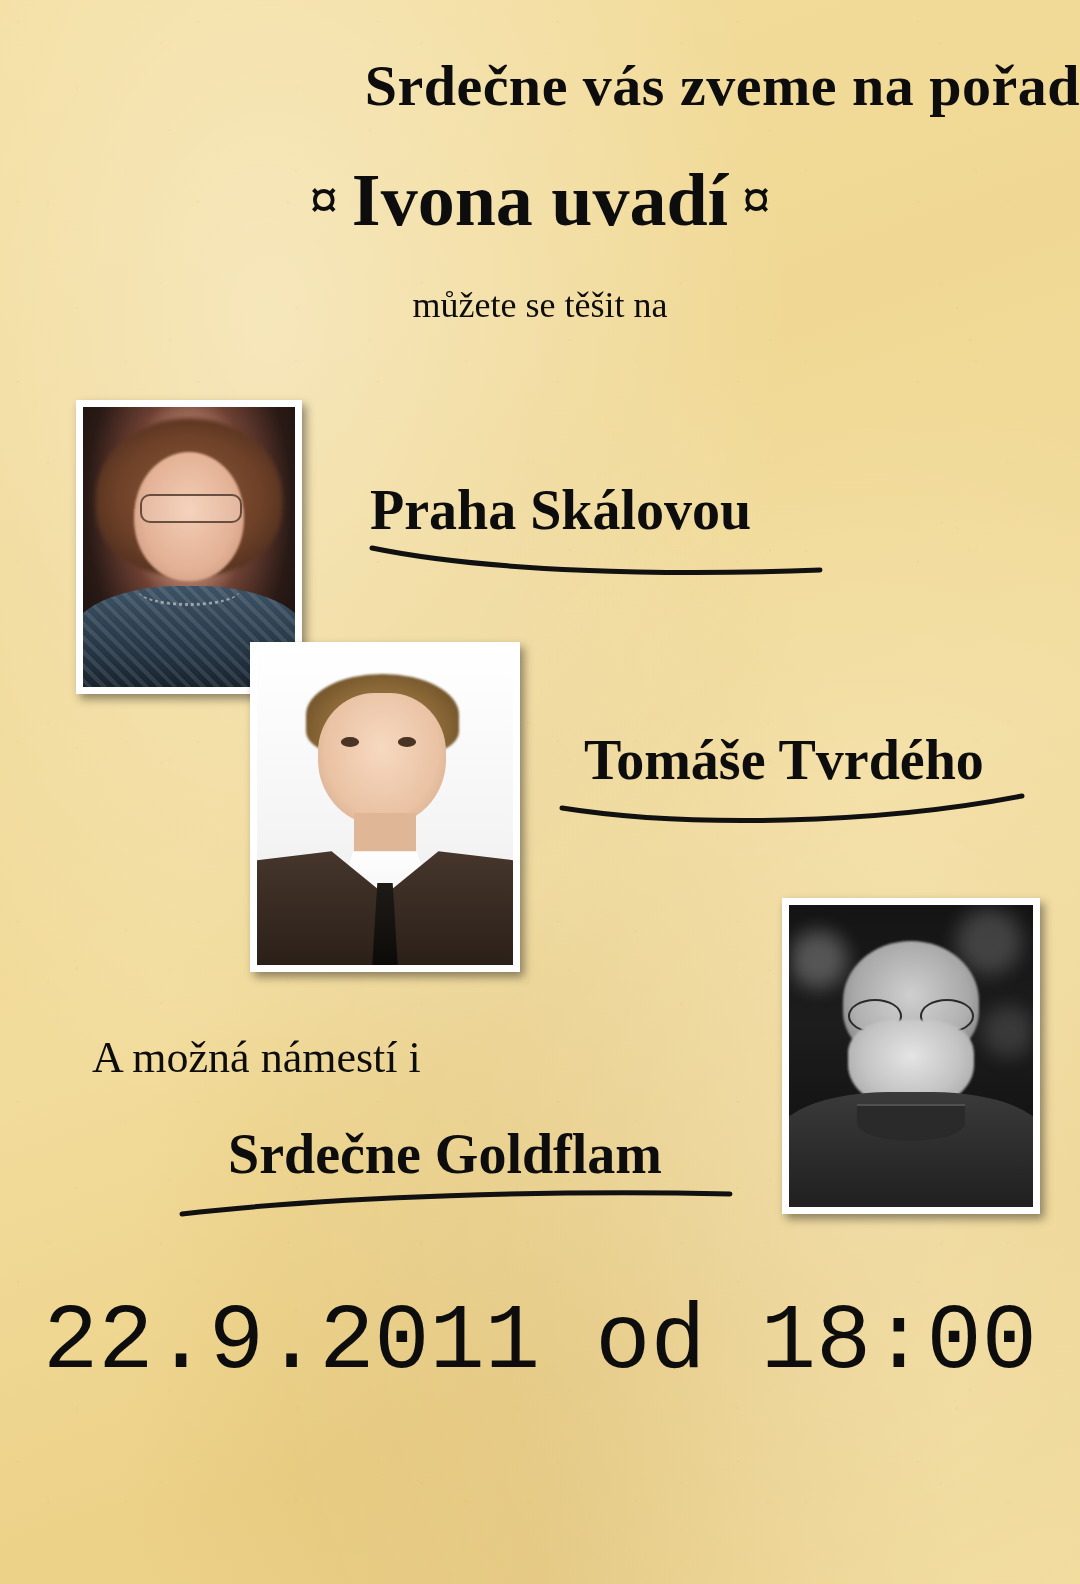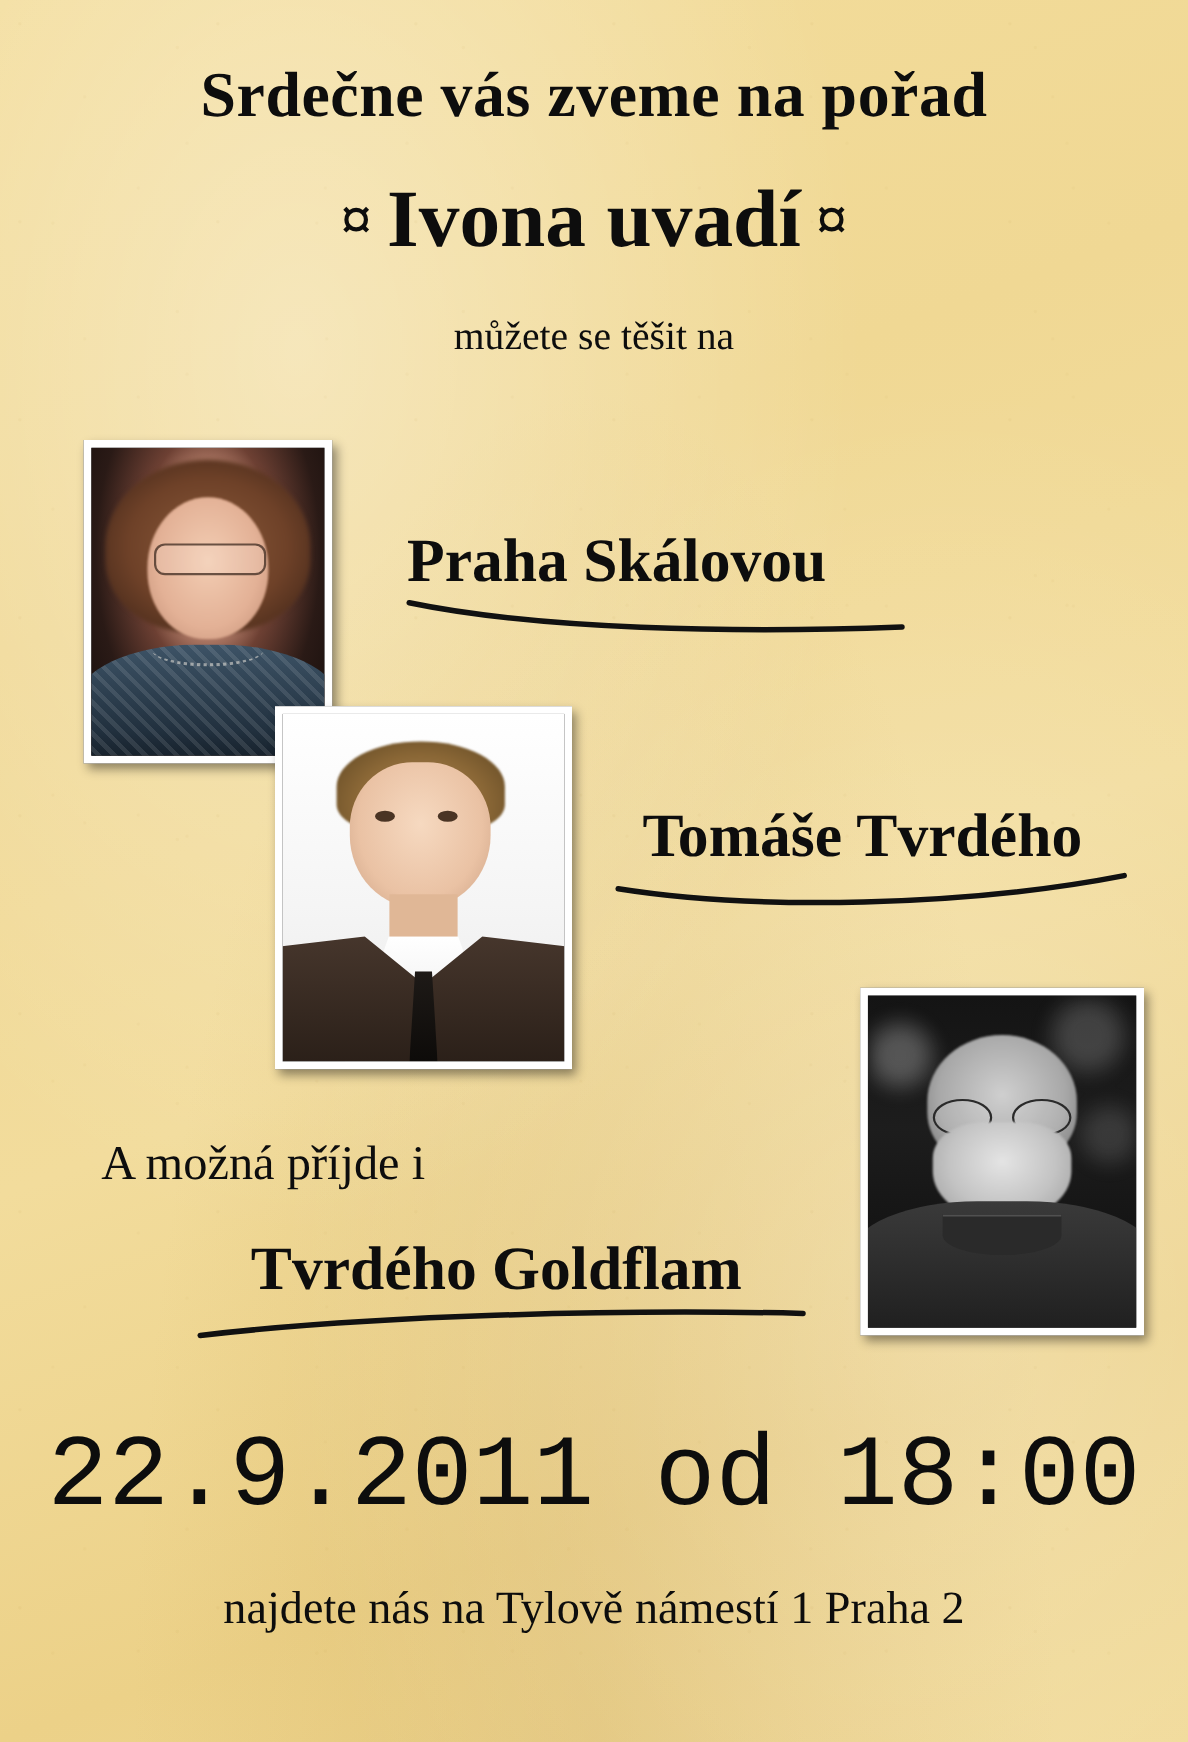--- a/index.html
+++ b/index.html
@@ -41,21 +41,21 @@
 
   .txt {
     position: absolute;
     color: #0d0d0d;
     white-space: nowrap;
   }
 
   .headline-1 {
     left: 0; right: 0;
     top: 52px;
-    text-align: center;
+    text-align: right;
     font-size: 58px;
     font-weight: bold;
     letter-spacing: 0.5px;
   }
   .headline-2 {
     left: 0; right: 0;
     top: 158px;
     text-align: center;
     font-size: 74px;
     font-weight: bold;
@@ -336,21 +336,20 @@
       <div class="glasses">
           <span class="lens l"></span>
           <span class="lens r"></span>
         </div>
       <div class="beard"></div>
       <div class="body"></div>
       <div class="collar"></div>
     </div>
   </div>
 
-  <div class="txt maybe-line">A možná příjde i</div>
-  <div class="txt guest-3-name">Tvrdého Goldflam</div>
+  <div class="txt maybe-line">A možná námestí i</div>
+  <div class="txt guest-3-name">Srdečne Goldflam</div>
   <svg class="underline-svg" style="left:178px; top:1180px; width:556px; height:44px;" viewBox="0 0 556 44" preserveAspectRatio="none">
     <path d="M4 34 C 160 16, 380 10, 552 14" stroke-width="5"></path>
   </svg>
 
   <div class="txt date-line">22.9.2011 od 18:00</div>
-  <div class="txt address-line">najdete nás na Tylově námestí 1 Praha 2</div>
 </div>
 
 </body></html>

